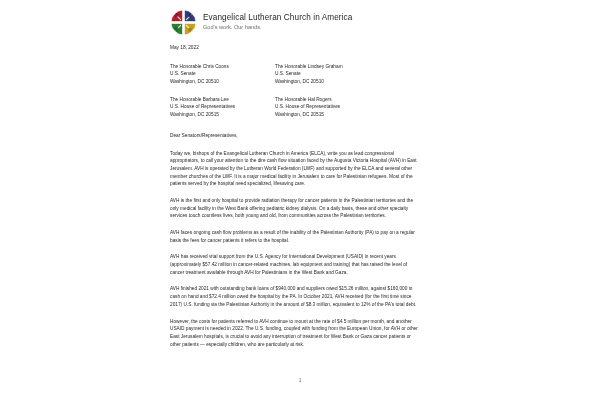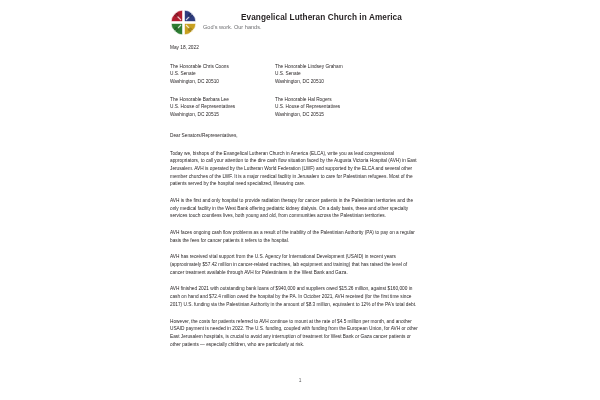--- a/index.html
+++ b/index.html
@@ -37,25 +37,24 @@
     width: 27px;
     height: 27px;
     position: relative;
     flex: 0 0 auto;
   }
   .logo-svg { display: block; }
 
   .brand-text { line-height: 1.05; }
   .brand-name {
     font-size: 8.2px;
-    font-weight: bold;
+    font-weight: normal;
     letter-spacing: 0.1px;
     color: #231f20;
     white-space: nowrap;
-    margin-left: 38px;
   }
   .brand-tagline {
     font-size: 5.6px;
     color: #6d6e71;
     margin-top: 2.5px;
     white-space: nowrap;
   }
 
   
   .letter {

